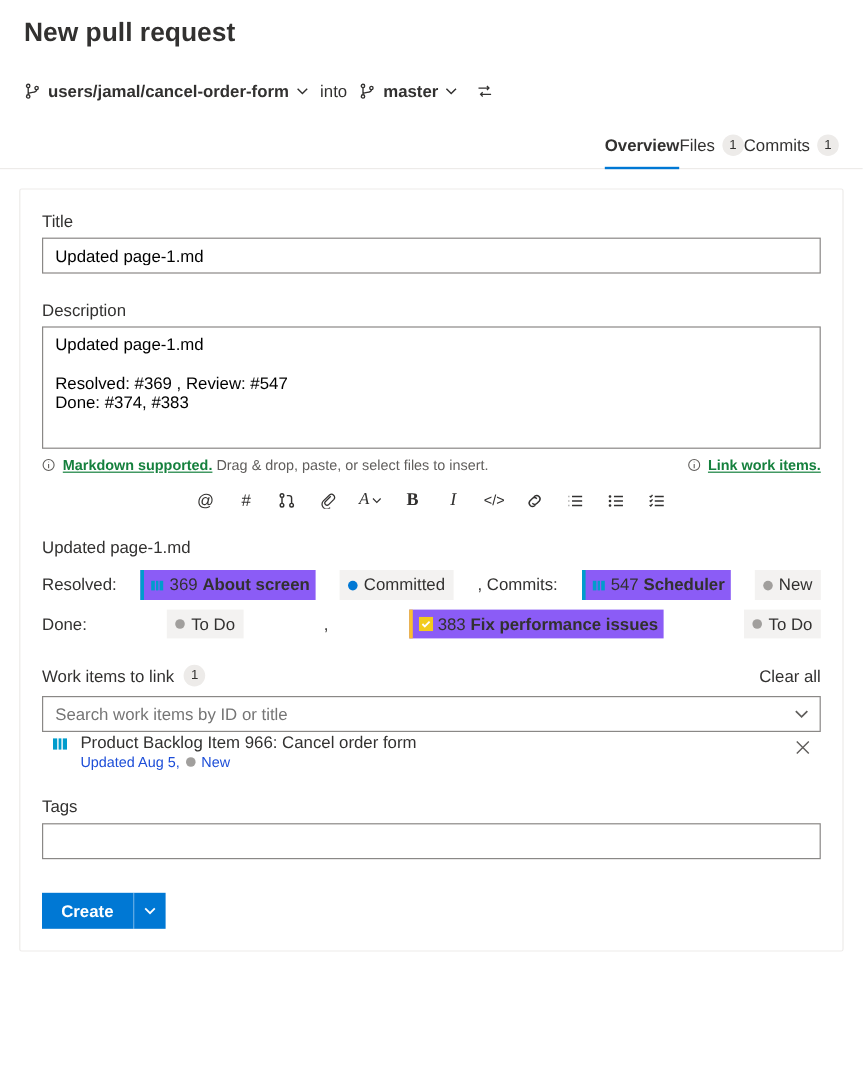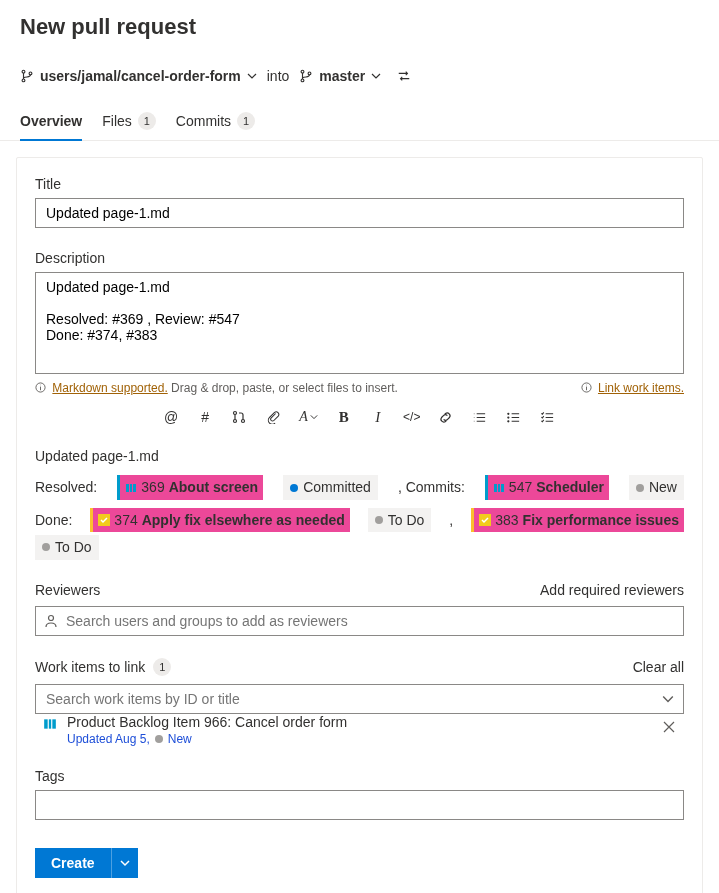--- a/index.html
+++ b/index.html
@@ -12,38 +12,38 @@
 }
 .page-header { padding: 14px 27px 0 20px; }
 .page-title { font-size: 22px; font-weight: 600; margin-bottom: 14px; }
 .branch-row { display: flex; align-items: center; gap: 10px; margin-bottom: 20px; margin-top: 28px; }
 .branch-selector { display: flex; align-items: center; gap: 6px; cursor: pointer; }
 .branch-selector .name { font-weight: 600; }
 .branch-icon { width: 14px; height: 14px; }
 .chevron { width: 10px; height: 10px; }
 .into-label { color: #323130; }
 .swap-icon { width: 14px; height: 14px; margin-left: 6px; }
-.tabs { display: flex; gap: 20px; border-bottom: 1px solid #edebe9; padding: 0 20px; }
+.tabs { display: flex; border-bottom: 1px solid #edebe9; padding: 0 20px; justify-content: flex-end; }
 .tab { display: flex; align-items: center; gap: 6px; padding: 8px 0 10px 0; cursor: pointer; color: #323130; position: relative; }
 .tab.active { font-weight: 600; }
 .tab.active::after { content: ""; position: absolute; bottom: -1px; left: 0; right: 0; height: 2px; background: #0078d4; }
 .badge { background: #edebe9; border-radius: 10px; min-width: 18px; height: 18px; display: inline-flex; align-items: center; justify-content: center; font-size: 11px; padding: 0 5px; }
 .form-card { border: 1px solid #edebe9; margin: 16px; padding: 18px; border-radius: 2px; }
 .field-label { font-size: 14px; font-weight: 400; margin-bottom: 6px; color: #323130; }
 .text-input { width: 100%; border: 1px solid #8a8886; padding: 6px 10px; font-size: 14px; font-family: inherit; }
 .section-gap { margin-top: 22px; }
 textarea.text-input { min-height: 102px; resize: none; }
 .desc-hints { display: flex; justify-content: space-between; align-items: center; font-size: 12px; color: #605e5c; margin-top: 4px; }
-.desc-hints a { color: #a16207; text-decoration: underline; }
+.desc-hints a { color: #15803d; text-decoration: underline; font-weight: bold; }
 .info-icon { width: 11px; height: 11px; display: inline-block; vertical-align: -1px; margin-right: 3px; }
 .toolbar { display: flex; gap: 18px; justify-content: center; margin-top: 10px; padding: 4px 0; align-items: center; }
 .toolbar-btn { width: 16px; height: 16px; cursor: pointer; color: #323130; display: flex; align-items: center; justify-content: center; }
 .preview-body { margin-top: 16px; line-height: 1.6; }
 .wi-line { margin-top: 8px; display: flex; flex-wrap: wrap; align-items: center; gap: 3px; justify-content: space-between; }
-.wi-chip { display: inline-flex; align-items: center; gap: 4px; background: #ec4899; padding: 1px 5px; border-left: 3px solid #009ccc; }
+.wi-chip { display: inline-flex; align-items: center; gap: 4px; background: #8b5cf6; padding: 1px 5px; border-left: 3px solid #009ccc; }
 .wi-chip.task { border-left-color: #fbc02d; }
 .wi-icon { width: 12px; height: 12px; }
 .wi-id { color: #323130; }
 .wi-title { font-weight: 600; }
 .status-chip { display: inline-flex; align-items: center; gap: 5px; background: #f3f2f1; padding: 1px 7px; }
 .status-dot { width: 8px; height: 8px; border-radius: 50%; }
 .status-dot.blue { background: #0078d4; }
 .status-dot.gray { background: #a19f9d; }
 .row2 { display: flex; justify-content: space-between; align-items: center; }
 .link-action { color: #323130; cursor: pointer; font-size: 14px; }
@@ -224,61 +224,40 @@
         <span class="wi-title">Scheduler</span>
       </span>
       <span class="status-chip">
         <span class="status-dot gray"></span>
         <span>New</span>
       </span>
     </div>
 
     <div class="wi-line">
       <span>Done:</span>
-      <span class="wi-chip task">
-        <svg class="wi-icon" viewBox="0 0 12 12">
-            <rect width="12" height="12" fill="#f2cb1d"></rect>
-            <path d="M3 6l2 2 4-4" stroke="#fff" stroke-width="1.5" fill="none"></path>
-          </svg>
-        <span class="wi-id">374</span>
-        <span class="wi-title">Apply fix elsewhere as needed</span>
-      </span>
       <span class="status-chip">
         <span class="status-dot gray"></span>
         <span>To Do</span>
       </span>
       <span>,</span>
       <span class="wi-chip task">
         <svg class="wi-icon" viewBox="0 0 12 12">
             <rect width="12" height="12" fill="#f2cb1d"></rect>
             <path d="M3 6l2 2 4-4" stroke="#fff" stroke-width="1.5" fill="none"></path>
           </svg>
         <span class="wi-id">383</span>
         <span class="wi-title">Fix performance issues</span>
       </span>
       <span class="status-chip">
         <span class="status-dot gray"></span>
         <span>To Do</span>
       </span>
     </div>
   </div>
 
-  <div class="section-gap">
-    <div class="row2">
-      <span class="field-label" style="margin:0">Reviewers</span>
-      <span class="link-action">Add required reviewers</span>
-    </div>
-    <div class="search-wrap">
-      <svg class="icon-left" viewBox="0 0 16 16" fill="none" stroke="currentColor" stroke-width="1.2">
-          <circle cx="8" cy="5" r="2.5"></circle>
-          <path d="M3 14c0-2.5 2.2-4 5-4s5 1.5 5 4"></path>
-        </svg>
-      <input type="text" class="text-input" placeholder="Search users and groups to add as reviewers" style="">
-    </div>
-  </div>
 
   <div class="section-gap">
     <div class="row2">
       <span style="display:flex;align-items:center;gap:8px">
         <span class="field-label" style="margin:0">Work items to link</span>
         <span class="badge">1</span>
       </span>
       <span class="link-action">Clear all</span>
     </div>
     <div class="dropdown-wrap">

